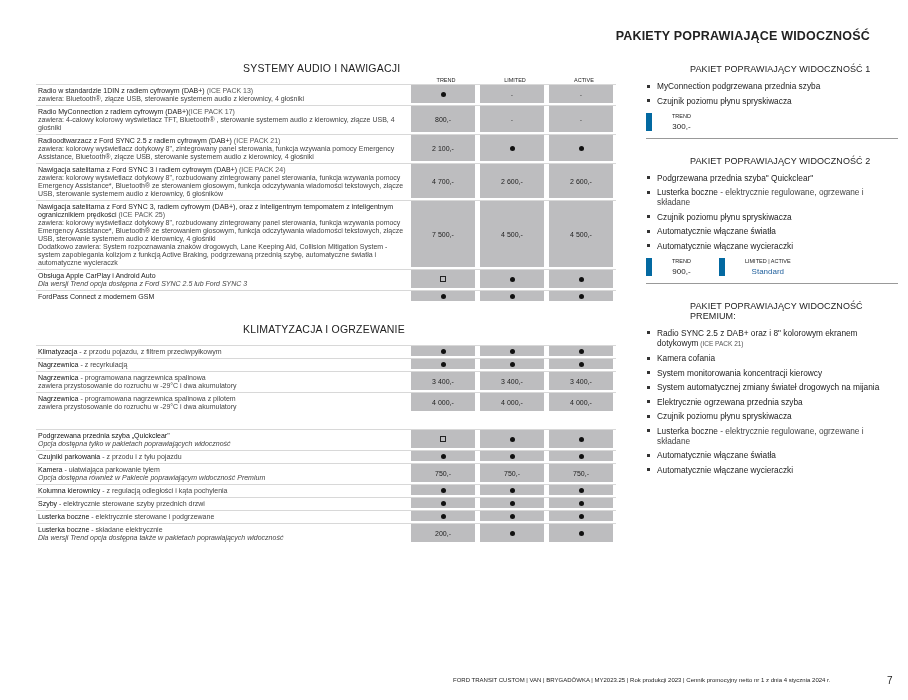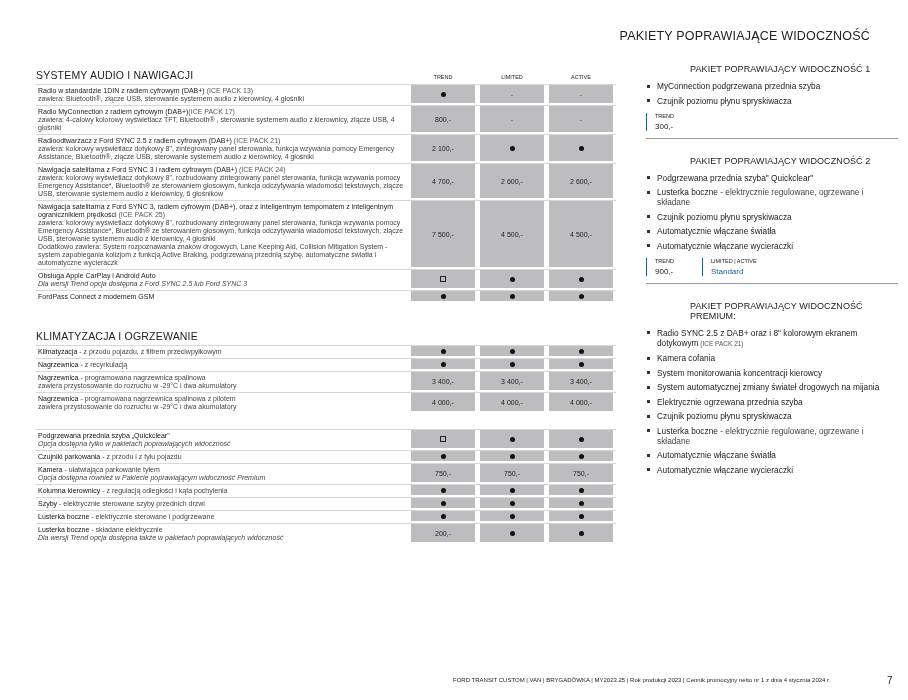--- a/index.html
+++ b/index.html
@@ -1,24 +1,24 @@
 <!DOCTYPE html>
 <html><head>
 <meta charset="utf-8">
 <style>
   * { box-sizing: border-box; margin: 0; padding: 0; }
   html, body { width: 908px; height: 700px; background: #ffffff; overflow: hidden; }
   body { font-family: "Liberation Sans", "DejaVu Sans", sans-serif; color: #222; position: relative; }
 
-  .page-title { position: absolute; right: 38px; top: 29px; font-size: 12.5px; letter-spacing: 0.2px; color: #222; }
+  .page-title { position: absolute; right: 38px; top: 29px; font-size: 12.5px; letter-spacing: 0.2px; color: #222; font-weight: bold; }
 
   
   .left { position: absolute; left: 36px; top: 62px; width: 580px; }
   .section { margin-bottom: 0; }
-  .sec-head { display: flex; align-items: flex-end; height: 22px; }
+  .sec-head { display: flex; align-items: flex-end; height: 22px; flex-direction: column; }
   .sec-title { font-size: 10.5px; letter-spacing: 0.2px; color: #222; width: 373px; padding-bottom: 3px; }
   .colheads { display: flex; gap: 5px; margin-left: 2px; }
   .colhead { width: 64px; text-align: center; font-size: 5.5px; color: #222; padding-bottom: 4px; }
 
   .row { display: flex; border-top: 1px solid #d8d8d8; }
   .row-label { width: 373px; padding: 2px 0 2px 2px; font-size: 7px; line-height: 8px; color: #222; }
   .row-label .t { color: #222; }
   .row-label .t b { font-weight: normal; color: #111; }
   .row-label .d { color: #444; }
   .row-label .i { color: #444; font-style: italic; }
@@ -31,21 +31,21 @@
 
   
   .right { position: absolute; left: 646px; top: 64px; width: 238px; }
   .pkg-title { font-size: 9px; color: #222; letter-spacing: 0.1px; margin-bottom: 7px; padding-left: 44px; }
   .bullets { list-style: none; }
   .bullets li { position: relative; padding-left: 11px; font-size: 8.3px; line-height: 10px; color: #222; margin-bottom: 4.5px; }
   .bullets li::before { content: ""; position: absolute; left: 1px; top: 3.5px; width: 3px; height: 3px; background: #333; }
   .bullets li .d { color: #444; }
   .bullets li .sm { font-size: 6.5px; color: #555; }
   .prices { display: flex; margin-top: 7px; }
-  .price { border-left: 1px solid #0369a1; padding-left: 8px; margin-right: 28px; }
+  .price { border-left: 6px solid #0369a1; padding-left: 20px; margin-right: 28px; text-align: center; }
   .price .lbl { font-size: 5.5px; color: #222; margin-bottom: 3px; }
   .price .val { font-size: 8px; color: #222; }
   .price .val.blue { color: #1f5f9c; }
   .pkg-divider { border-top: 1px solid #999; width: 252px; margin: 7px 0 17px 0; }
 
   .footer { position: absolute; left: 453px; top: 677px; font-size: 6px; color: #222; }
   .pagenum { position: absolute; left: 887px; top: 675px; font-size: 10px; color: #222; }
 </style>
 </head>
 <body>

